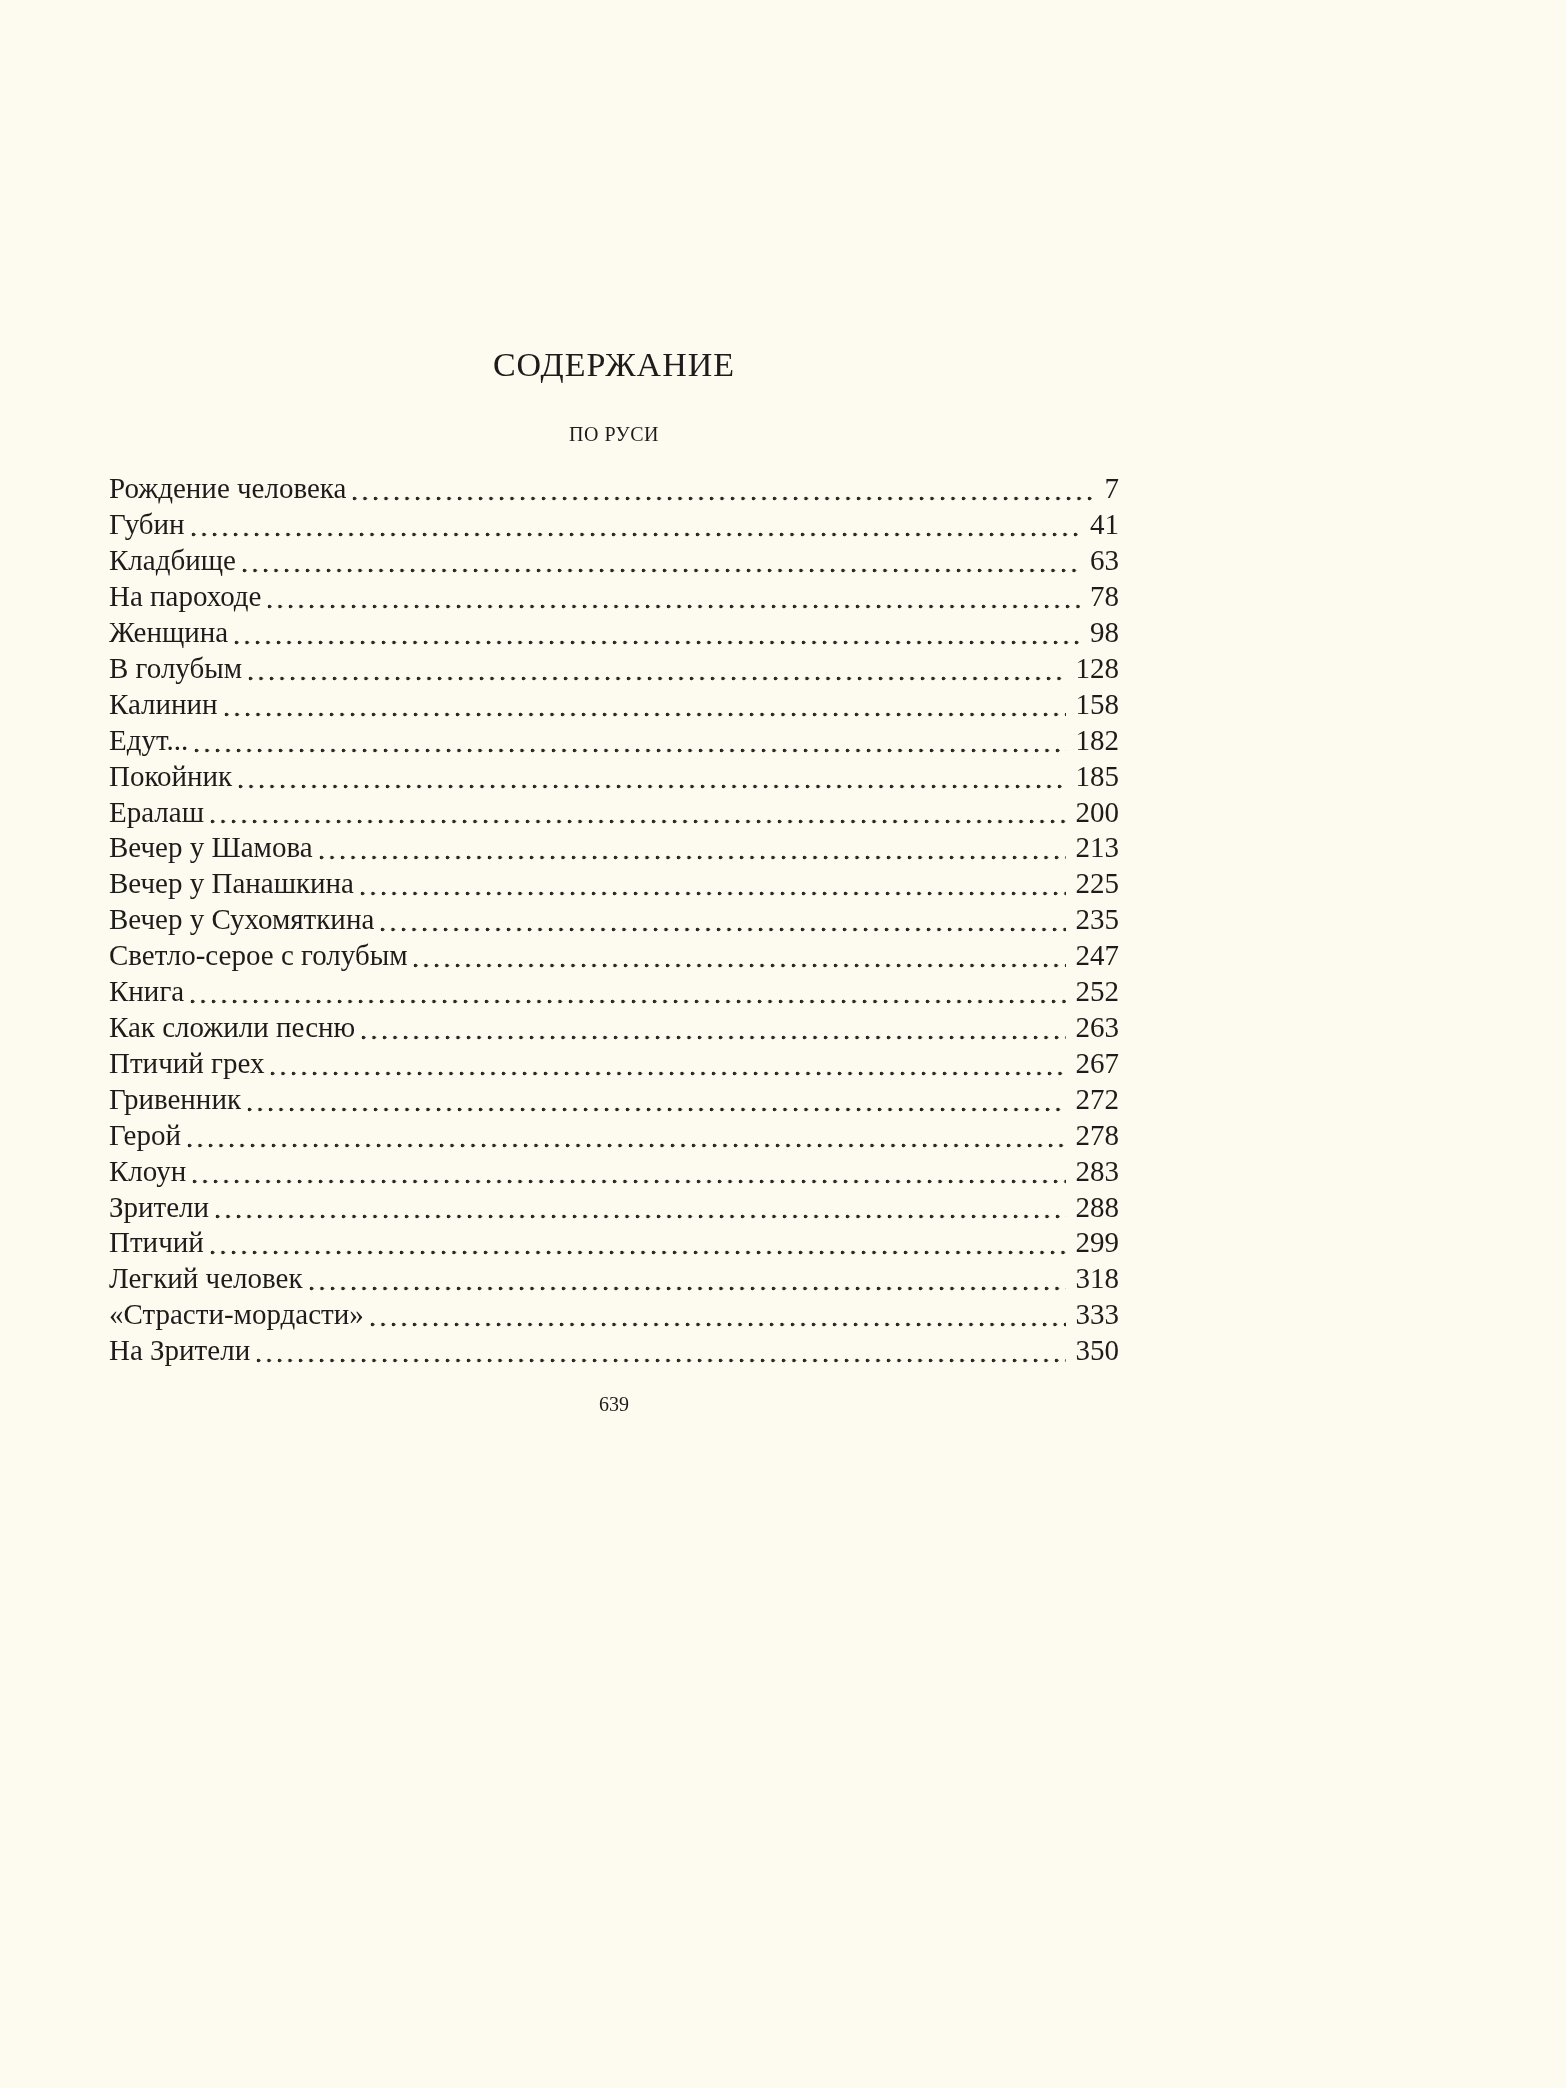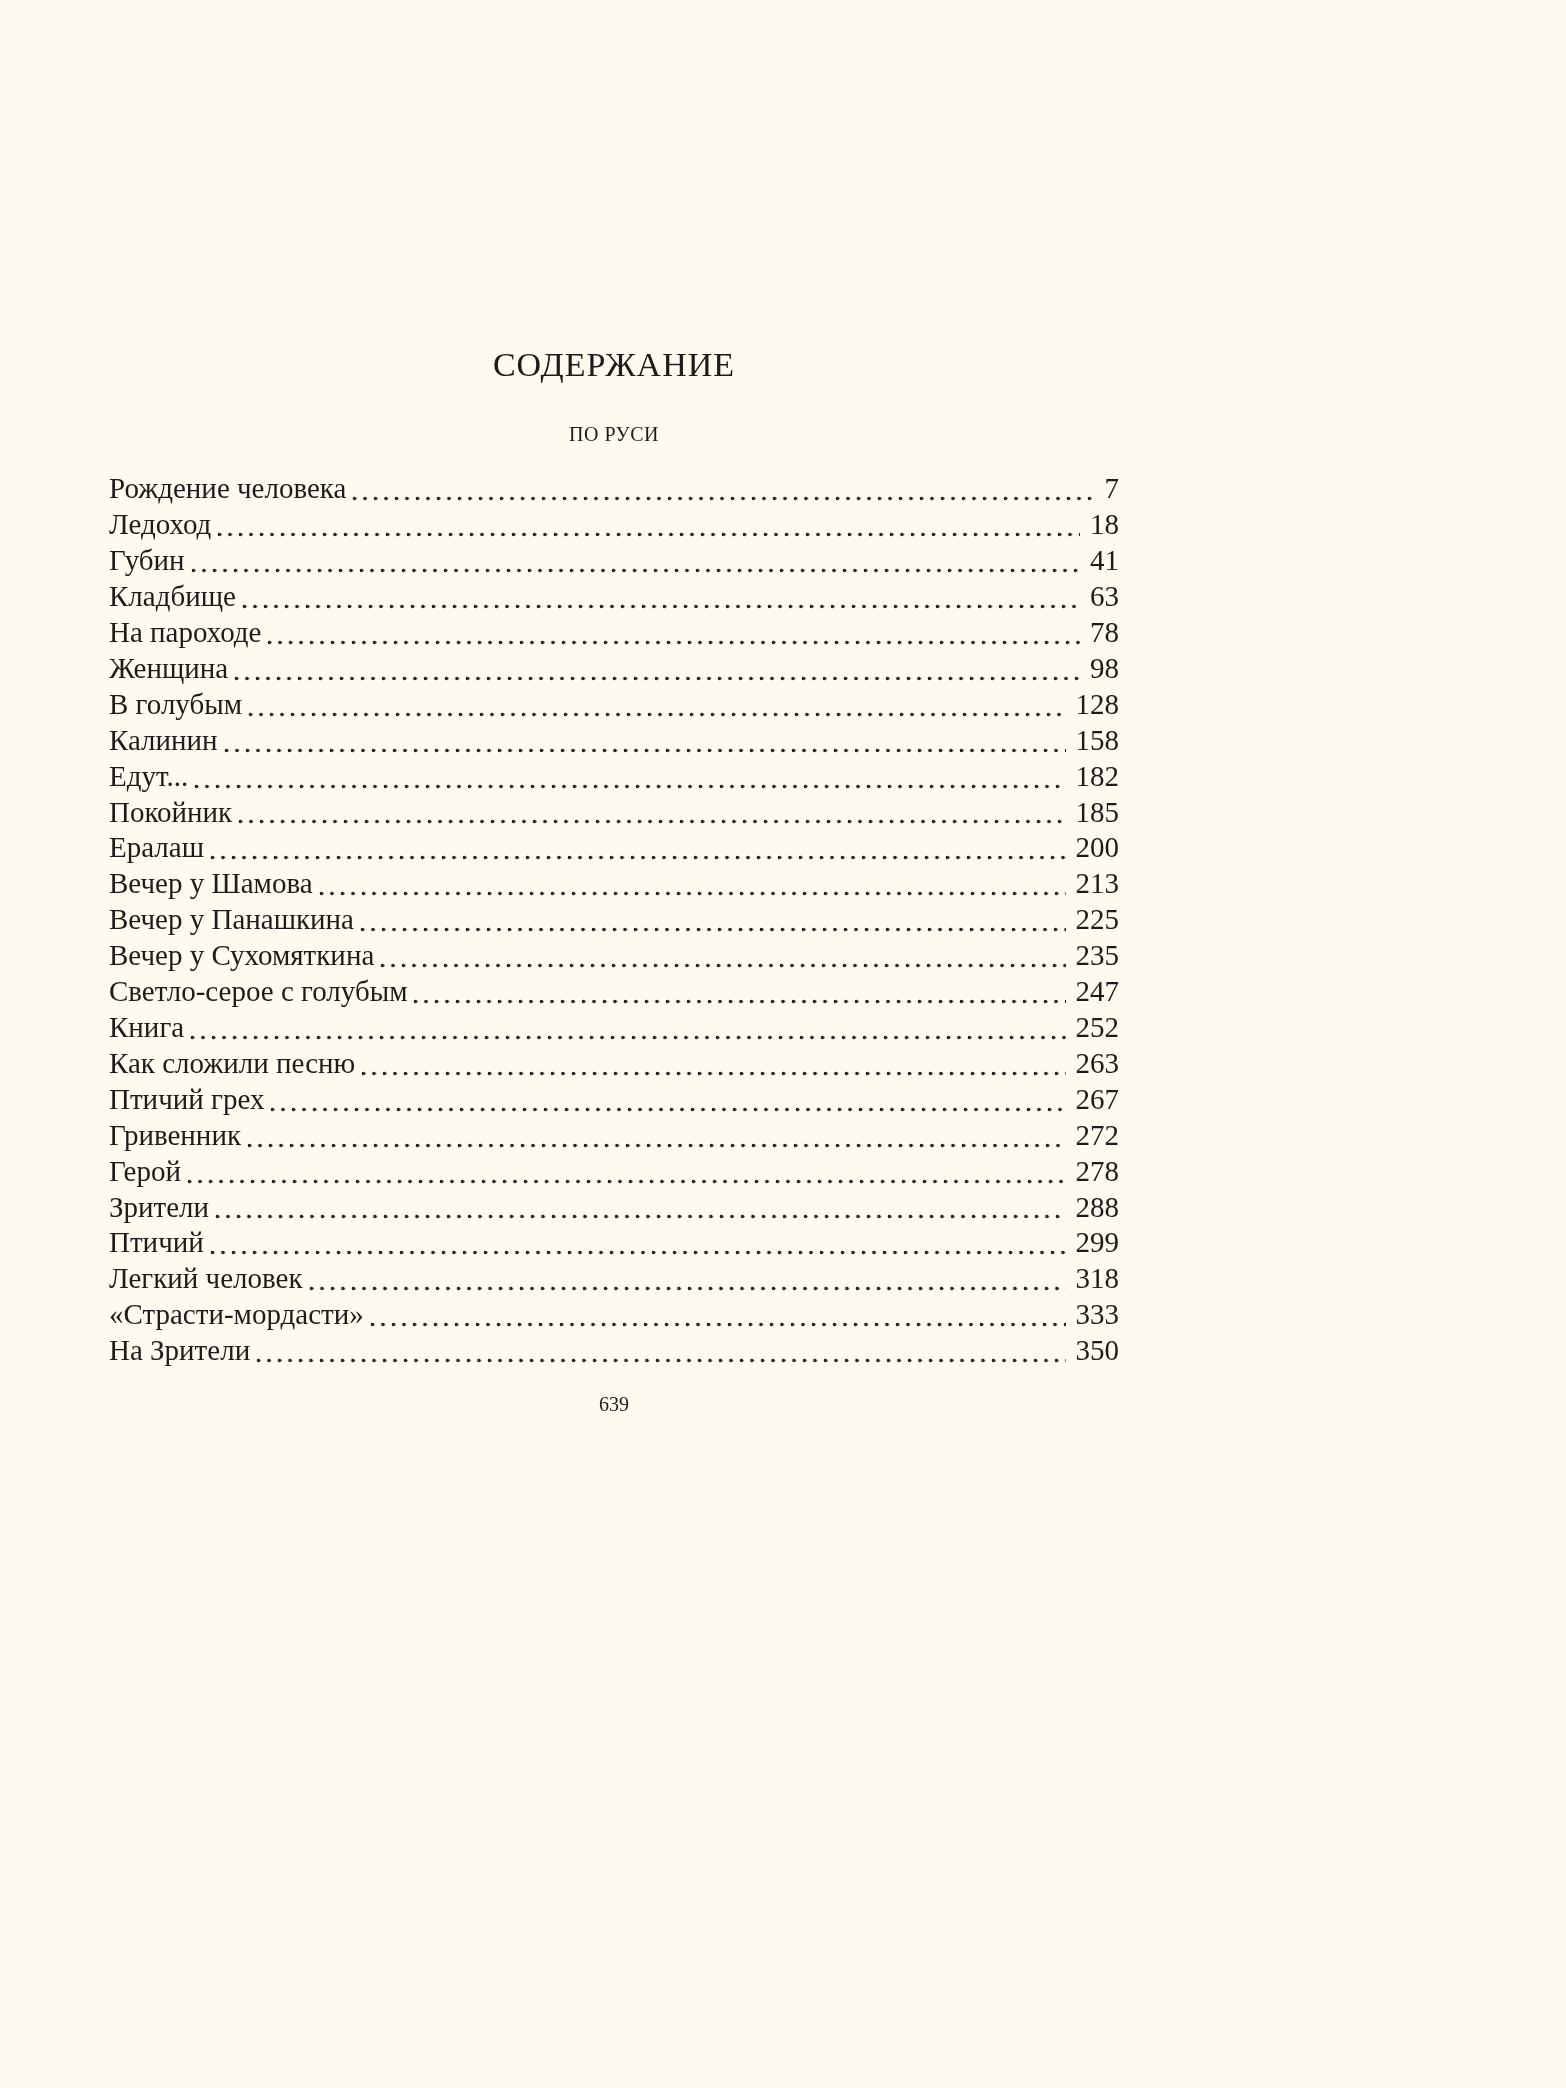--- a/index.html
+++ b/index.html
@@ -88,25 +88,20 @@
 
     <h2 class="section-heading">ПО РУСИ</h2>
 
     <div class="toc-list">
   <div class="toc-row">
     <span class="toc-title">Рождение человека</span>
     <span class="leader"></span>
     <span class="toc-page">7</span>
   </div>
 
-  <div class="toc-row">
-    <span class="toc-title">Ледоход</span>
-    <span class="leader"></span>
-    <span class="toc-page">18</span>
-  </div>
 
   <div class="toc-row">
     <span class="toc-title">Губин</span>
     <span class="leader"></span>
     <span class="toc-page">41</span>
   </div>
 
   <div class="toc-row">
     <span class="toc-title">Кладбище</span>
     <span class="leader"></span>
@@ -202,20 +197,25 @@
     <span class="leader"></span>
     <span class="toc-page">272</span>
   </div>
 
   <div class="toc-row">
     <span class="toc-title">Герой</span>
     <span class="leader"></span>
     <span class="toc-page">278</span>
   </div>
 
+  <div class="toc-row">
+    <span class="toc-title">Клоун</span>
+    <span class="leader"></span>
+    <span class="toc-page">283</span>
+  </div>
 
   <div class="toc-row">
     <span class="toc-title">Зрители</span>
     <span class="leader"></span>
     <span class="toc-page">288</span>
   </div>
 
   <div class="toc-row">
     <span class="toc-title">Птичий</span>
     <span class="leader"></span>

